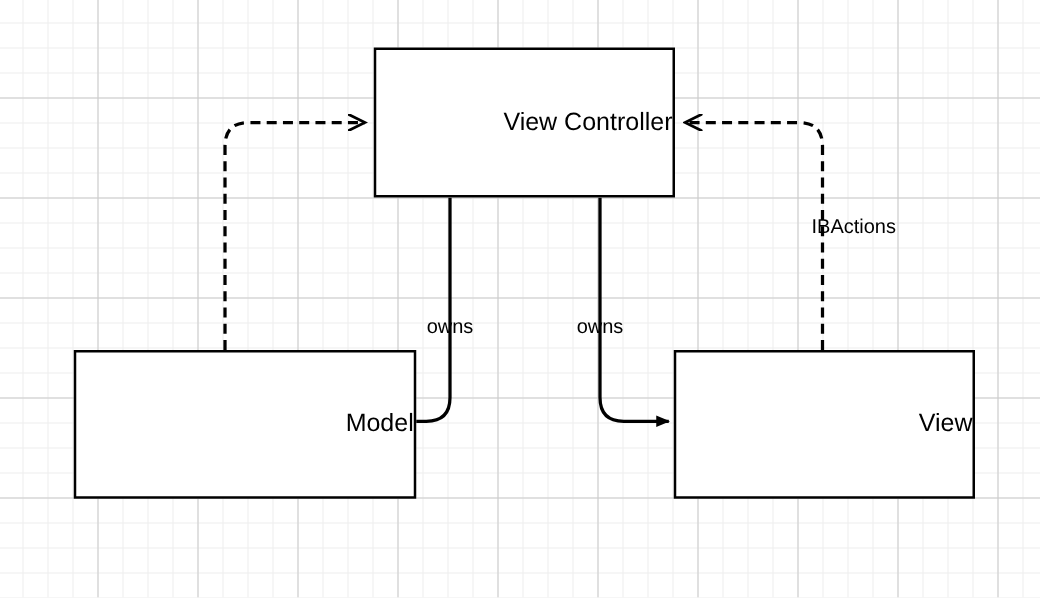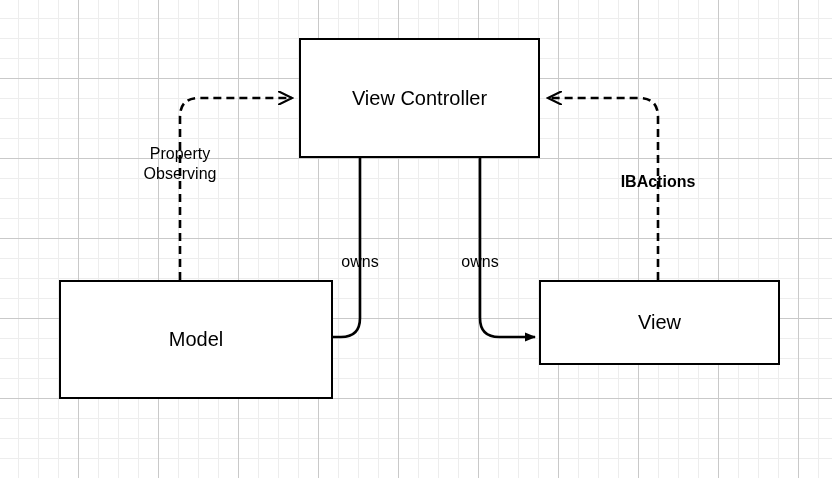--- a/index.html
+++ b/index.html
@@ -38,21 +38,21 @@
     width: 832px;
     height: 478px;
   }
   .node-box {
     position: absolute;
     box-sizing: border-box;
     border: 2px solid #000000;
     background: #ffffff;
     display: flex;
     align-items: center;
-    justify-content: center;
+    justify-content: flex-end;
   }
   .node-label {
     font-size: 20px;
     line-height: 1.15;
     color: #000000;
     text-align: center;
     white-space: nowrap;
   }
   .edge-label {
     position: absolute;
@@ -98,34 +98,30 @@
   </svg>
 
   <div class="node-box" style="left:299px; top:38px; width:241px; height:120px;">
     <span class="node-label">View Controller</span>
   </div>
 
   <div class="node-box" style="left:59px; top:280px; width:274px; height:119px;">
     <span class="node-label">Model</span>
   </div>
 
-  <div class="node-box" style="left:539px; top:280px; width:241px; height:85px;">
+  <div class="node-box" style="left:539px; top:280px; width:241px; height:119px;">
     <span class="node-label">View</span>
   </div>
 
-  <div class="edge-label multiline" style="left:105px; top:144px; width:150px;">
-    <span class="lbl-line">Property</span>
-    <span class="lbl-line">Observing</span>
-  </div>
 
   <div class="edge-label" style="left:310px; top:252px; width:100px;">
     <span class="lbl-line">owns</span>
   </div>
 
   <div class="edge-label" style="left:430px; top:252px; width:100px;">
     <span class="lbl-line">owns</span>
   </div>
 
-  <div class="edge-label" style="left:583px; top:172px; width:150px;font-weight:bold;">
+  <div class="edge-label" style="left:608px; top:172px; width:150px;">
     <span class="lbl-line">IBActions</span>
   </div>
 
 </div>
 
 </body></html>

